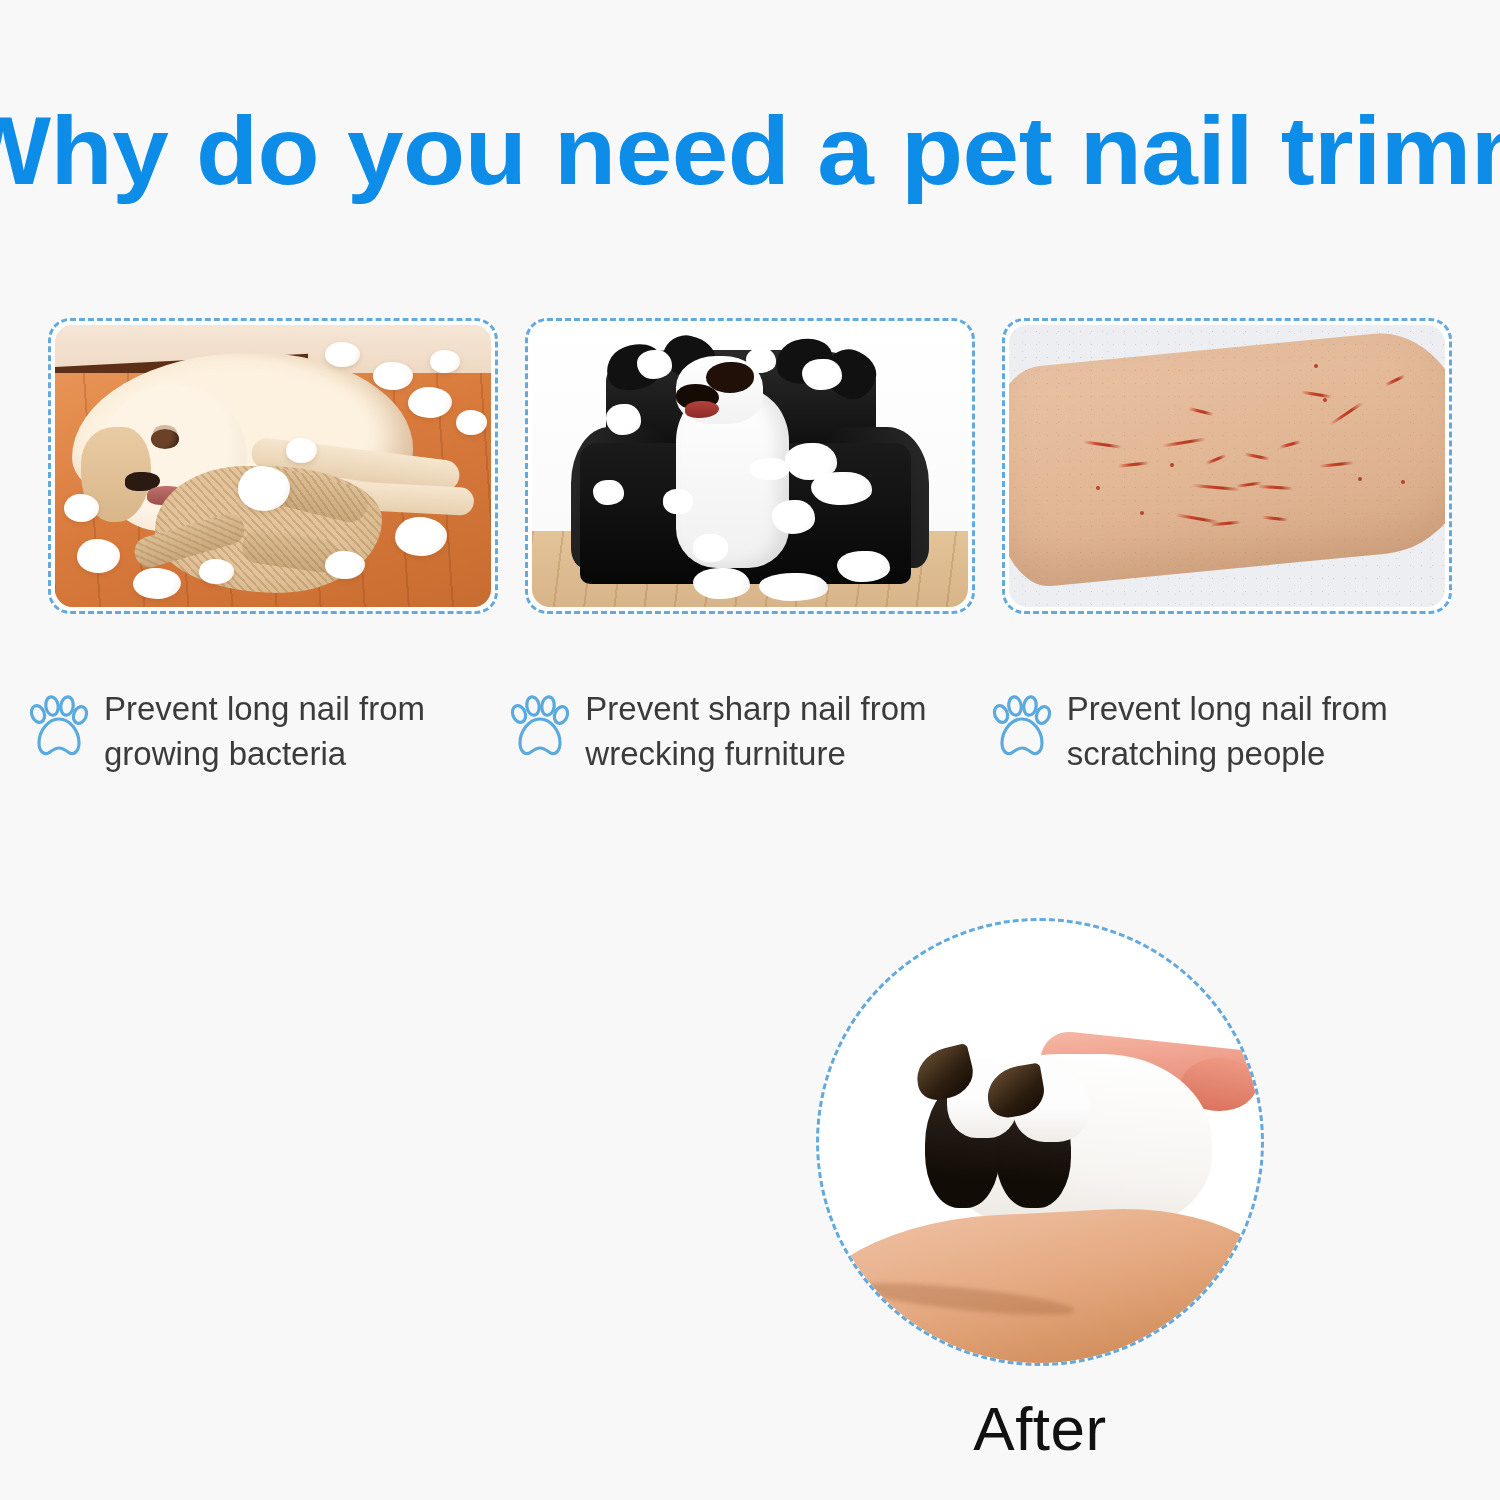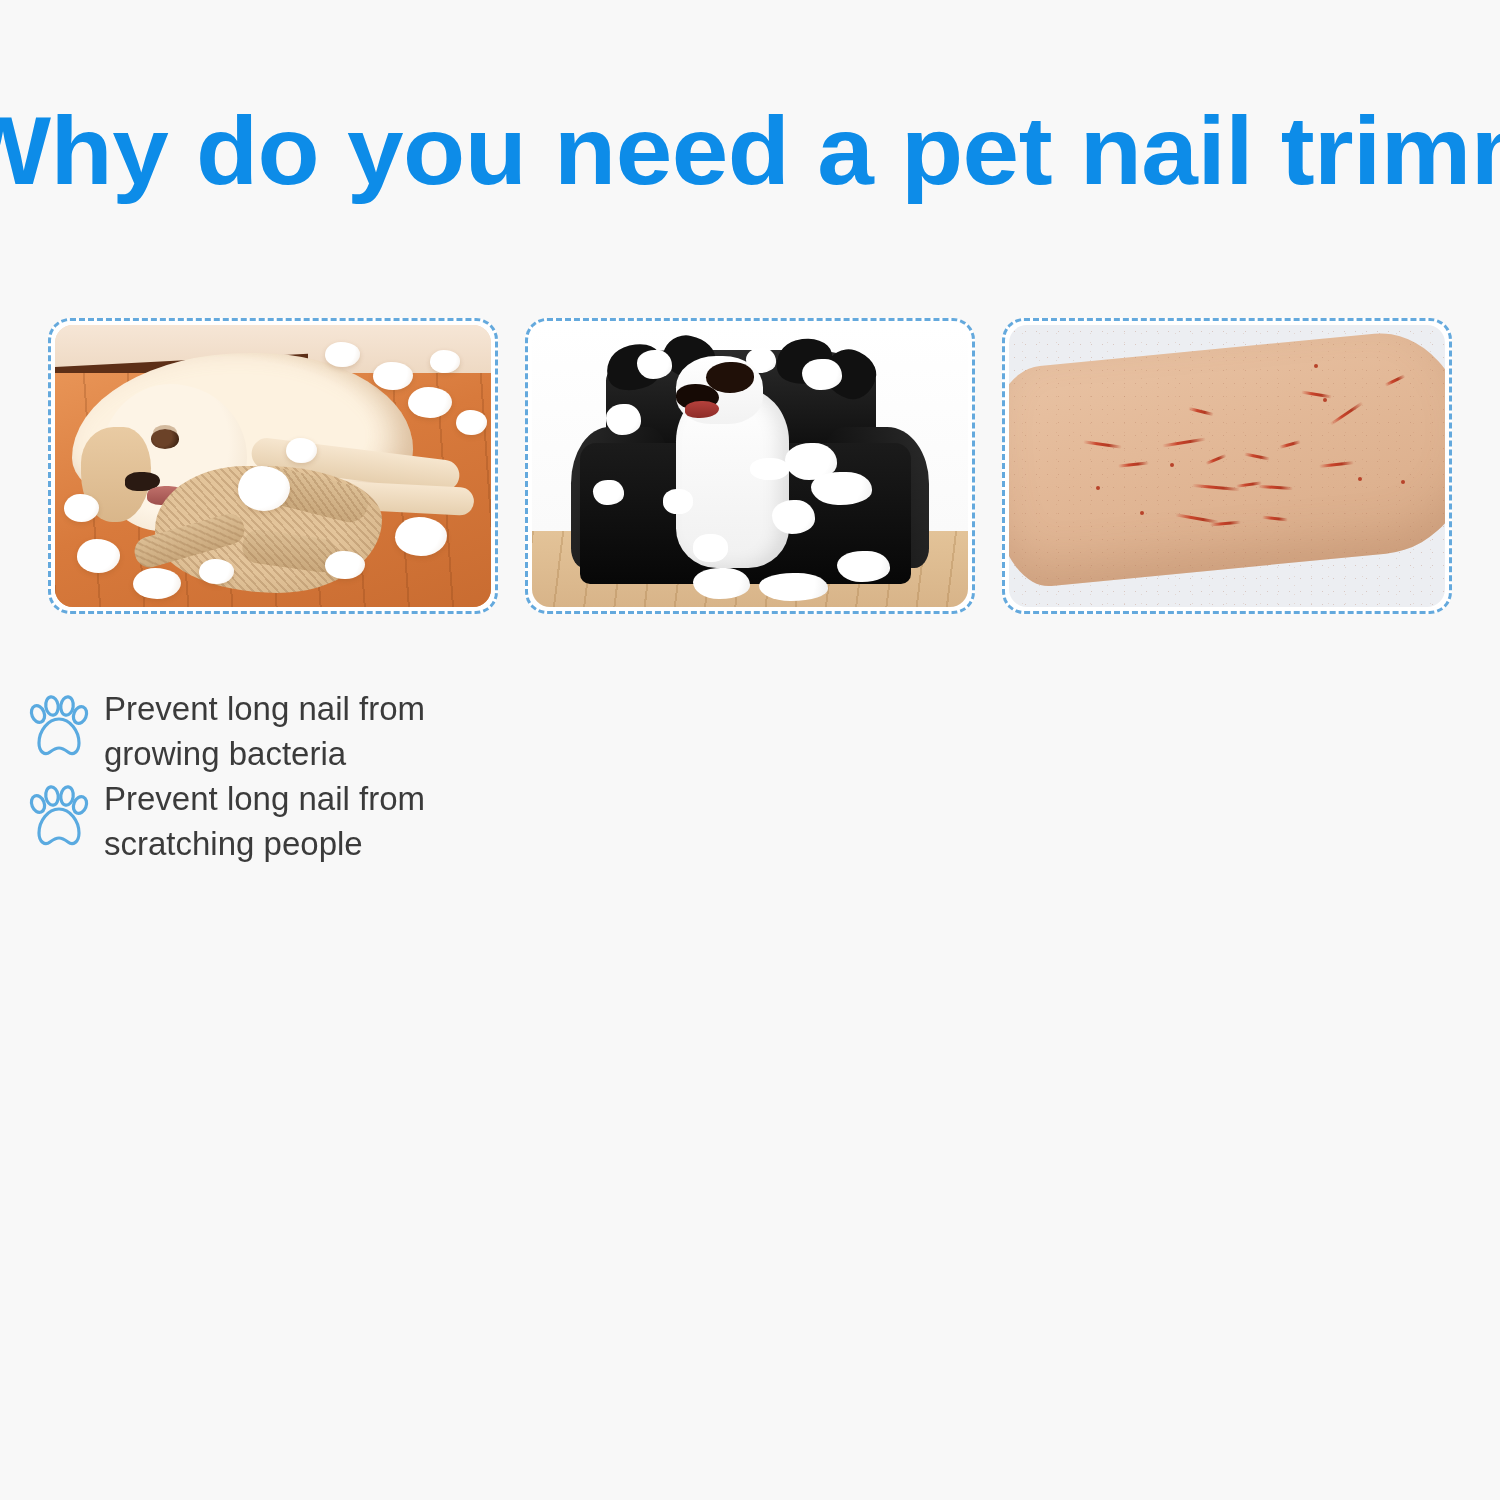--- a/index.html
+++ b/index.html
@@ -237,21 +237,20 @@
   }
 
   
   .captions-row {
     position: absolute;
     left: 28px;
     top: 686px;
     width: 1444px;
     display: flex;
     justify-content: flex-start;
-    flex-direction: column;
   }
   .caption {
     width: 490px;
     display: flex;
     align-items: flex-start;
     gap: 14px;
   }
   .caption:nth-child(2) { margin-left: 0px; }
   .paw-icon { flex: 0 0 auto; width: 62px; height: 70px; margin-top: 6px; }
   .caption-text {
@@ -470,34 +469,65 @@
         <ellipse cx="24" cy="14" rx="6.2" ry="9.2" transform="rotate(-8 24 14)"></ellipse>
         <ellipse cx="39" cy="14" rx="6.2" ry="9.2" transform="rotate(8 39 14)"></ellipse>
         <ellipse cx="52" cy="23" rx="6.2" ry="8.6" transform="rotate(22 52 23)"></ellipse>
         <path d="M31 27 C20 27 11 39 11 51 C11 60 17 64 22 60 C26 57 28 56 31 56 C34 56 36 57 40 60 C45 64 51 60 51 51 C51 39 42 27 31 27 Z"></path>
       </svg>
     </span>
     <span class="caption-text">Prevent long nail from
 growing bacteria</span>
   </div>
 
+  <div class="caption">
+    <span class="paw-icon">
+      <svg viewBox="0 0 62 70" width="62" height="70" fill="none" stroke="#5aaae0" stroke-width="3.2">
+        <ellipse cx="10" cy="22" rx="6.2" ry="8.6" transform="rotate(-22 10 22)"></ellipse>
+        <ellipse cx="24" cy="14" rx="6.2" ry="9.2" transform="rotate(-8 24 14)"></ellipse>
+        <ellipse cx="39" cy="14" rx="6.2" ry="9.2" transform="rotate(8 39 14)"></ellipse>
+        <ellipse cx="52" cy="23" rx="6.2" ry="8.6" transform="rotate(22 52 23)"></ellipse>
+        <path d="M31 27 C20 27 11 39 11 51 C11 60 17 64 22 60 C26 57 28 56 31 56 C34 56 36 57 40 60 C45 64 51 60 51 51 C51 39 42 27 31 27 Z"></path>
+      </svg>
+    </span>
+    <span class="caption-text">Prevent sharp nail from
+wrecking furniture</span>
+  </div>
 
   <div class="caption">
     <span class="paw-icon">
       <svg viewBox="0 0 62 70" width="62" height="70" fill="none" stroke="#5aaae0" stroke-width="3.2">
         <ellipse cx="10" cy="22" rx="6.2" ry="8.6" transform="rotate(-22 10 22)"></ellipse>
         <ellipse cx="24" cy="14" rx="6.2" ry="9.2" transform="rotate(-8 24 14)"></ellipse>
         <ellipse cx="39" cy="14" rx="6.2" ry="9.2" transform="rotate(8 39 14)"></ellipse>
         <ellipse cx="52" cy="23" rx="6.2" ry="8.6" transform="rotate(22 52 23)"></ellipse>
         <path d="M31 27 C20 27 11 39 11 51 C11 60 17 64 22 60 C26 57 28 56 31 56 C34 56 36 57 40 60 C45 64 51 60 51 51 C51 39 42 27 31 27 Z"></path>
       </svg>
     </span>
     <span class="caption-text">Prevent long nail from
 scratching people</span>
   </div>
 
 </div>
 
 <div class="ba-row">
 
 
+  <div class="ba-item ba-after">
+    <div class="ba-circle">
+      <div class="paw-scene">
+        <div class="finger-top" style="top:27%"></div>
+        <div class="finger-tip" style="top:31%"></div>
+        <div class="paw-pad-white" style="top:30%"></div>
+        <div class="toe-dark" style="left:24%;top:37%;width:17%;height:28%"></div>
+        <div class="toe-dark" style="left:40%;top:39%;width:17%;height:26%"></div>
+        <div class="toe" style="left:29%;top:31%;width:16%;height:18%"></div>
+        <div class="toe" style="left:44%;top:33%;width:17%;height:17%"></div>
+        <div class="nail nail-short" style="left:22%;top:29%"></div>
+        <div class="nail nail-short" style="left:38%;top:33%;transform:rotate(-10deg)"></div>
+        <div class="hand" style="bottom:-10%;height:44%"></div>
+        <div class="hand-crease"></div>
+      </div>
+    </div>
+    <div class="ba-label">After</div>
+  </div>
 
 </div>
 
 </body></html>

